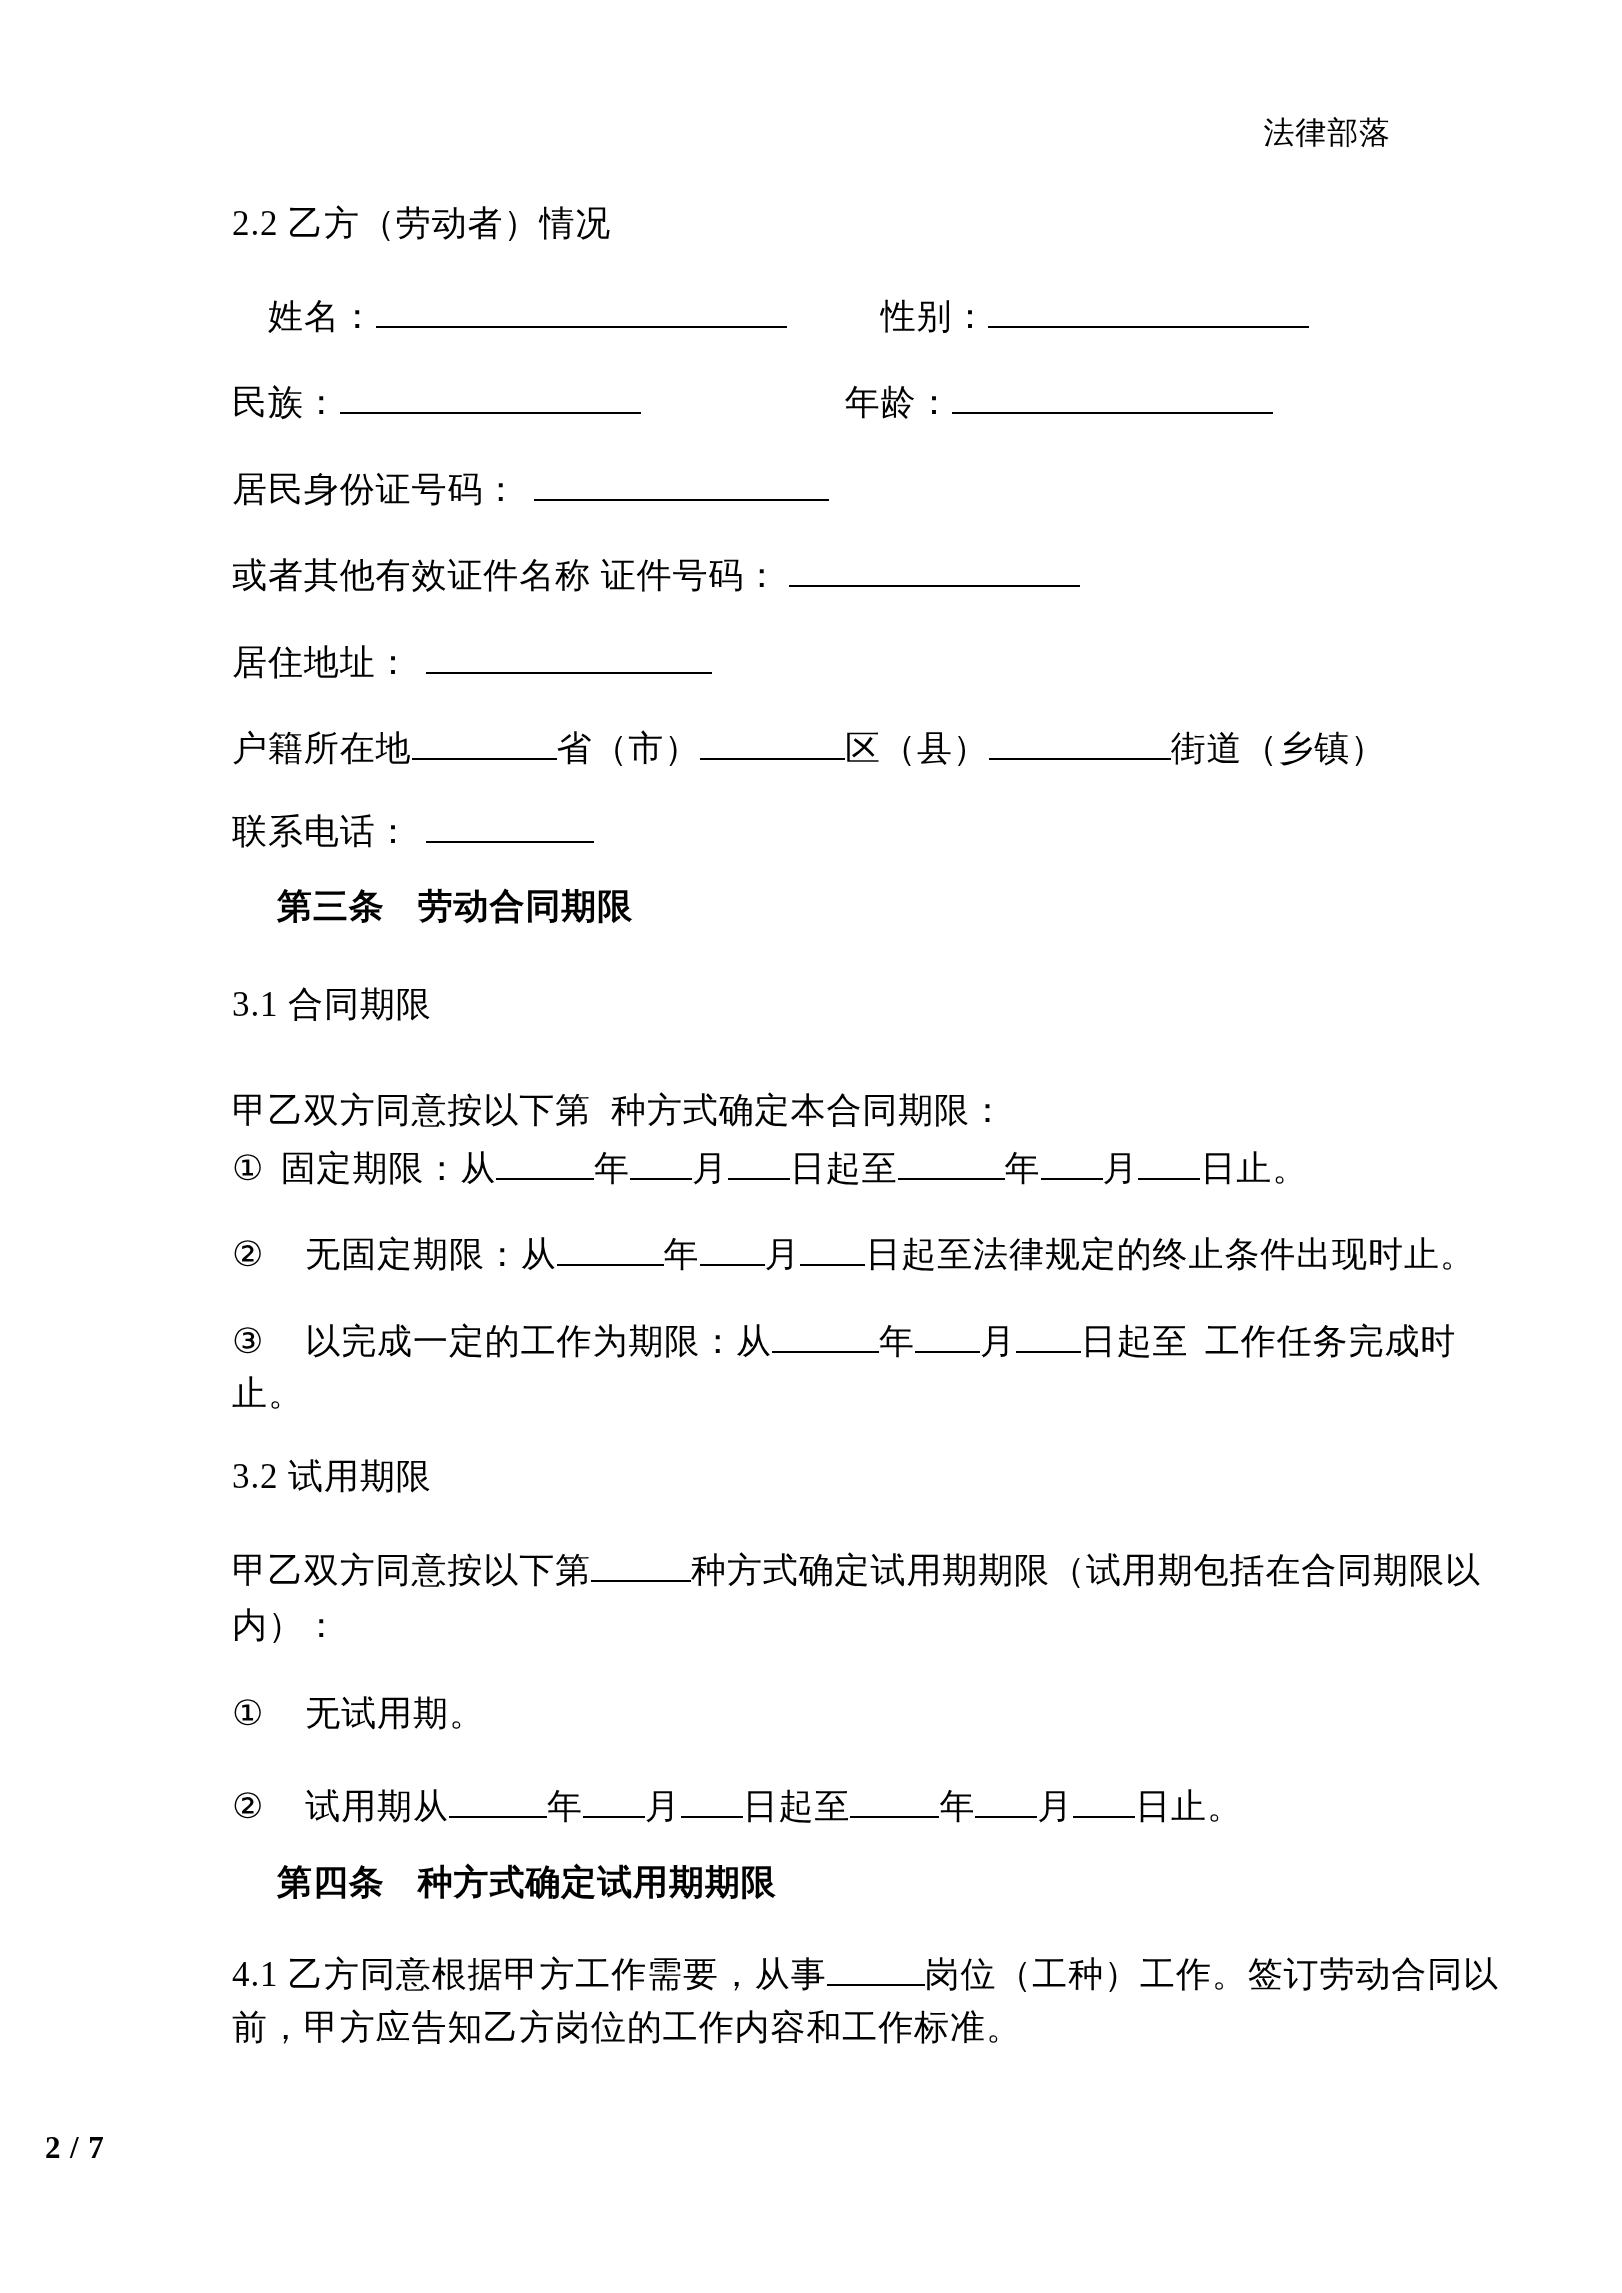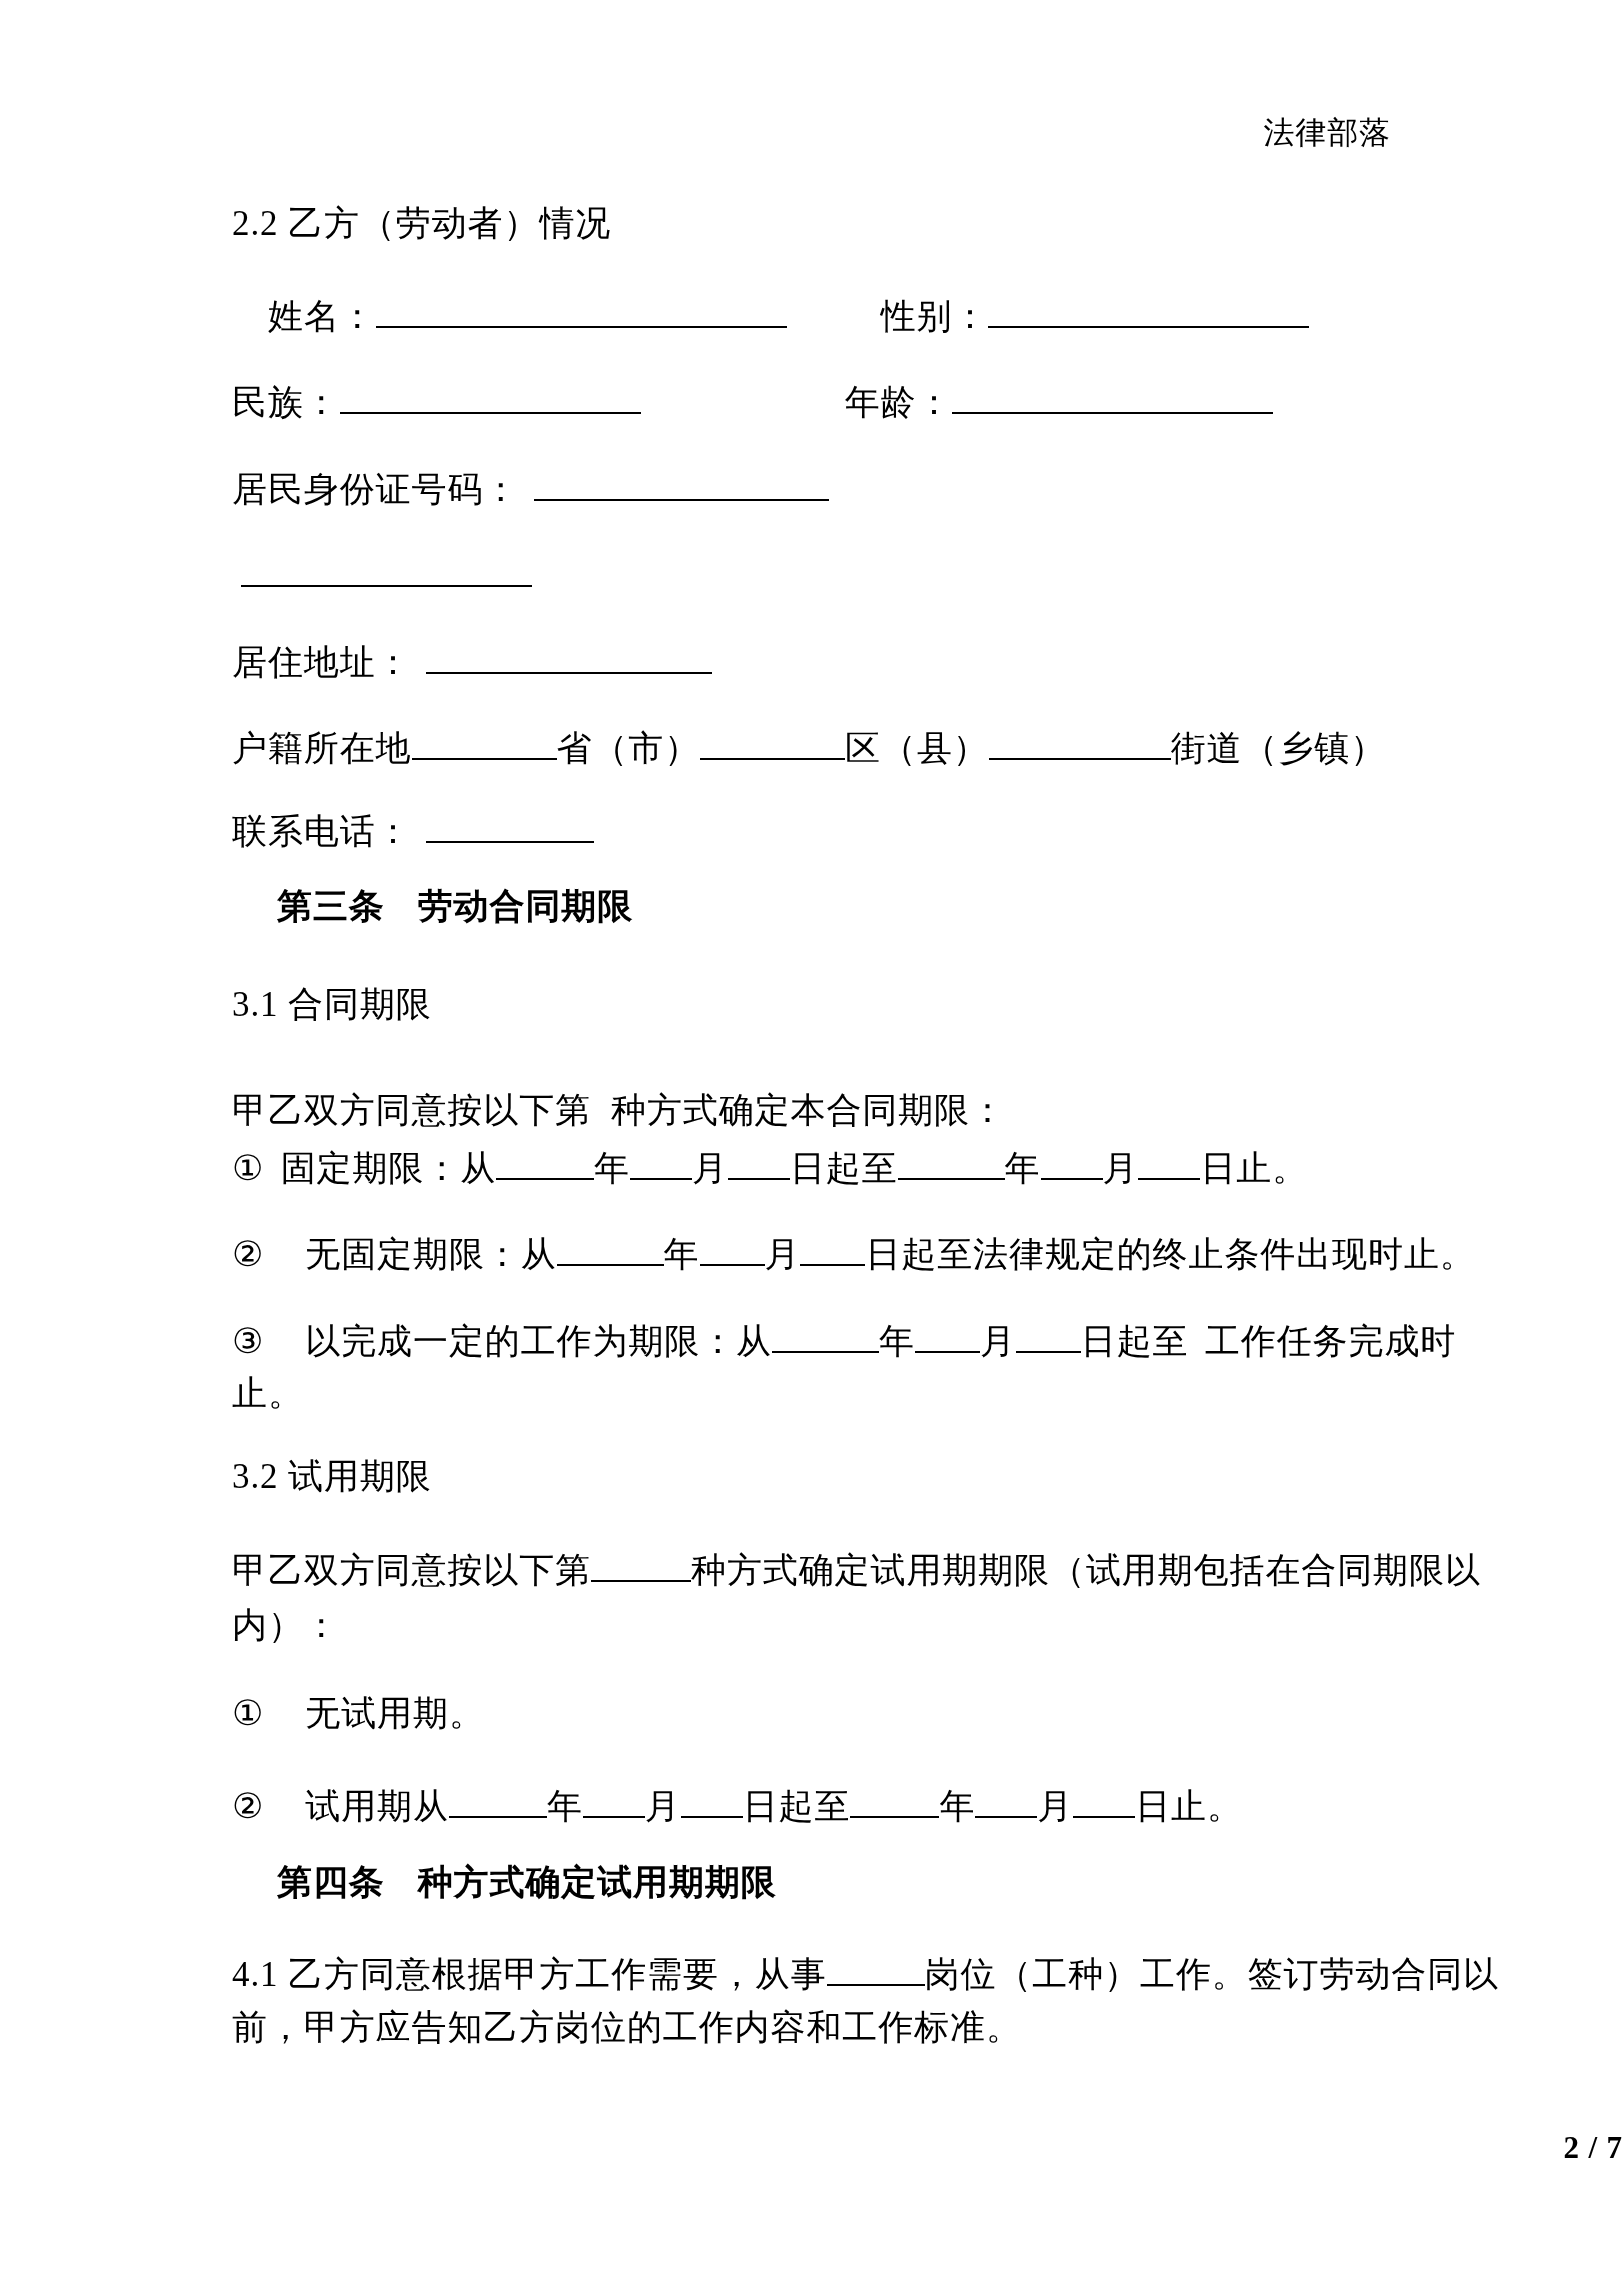--- a/index.html
+++ b/index.html
@@ -20,40 +20,40 @@
   .line {
     position: absolute;
     left: 232px;
     font-size: 35px;
     line-height: 1.15;
     white-space: nowrap;
     letter-spacing: 0.9px;
   }
   .line.bold { font-weight: 700; margin-left: 45px; }
   .line.right { left: auto; right: 232px; }
-  .line.center { left: 0; right: 0; text-align: right; }
+  .line.center { left: 0; right: 0; text-align: left; }
   .run { display: inline; }
   .blank {
     display: inline-block;
     height: 36px;
     border-bottom: 2.7px solid #000000;
   }
   .gap { display: inline-block; height: 0.9px; }
 </style>
 </head>
 <body>
 
 <div class="page">
   <div id="doc">
       <div class="line right" style="top: 115px; font-size: 31px;"><span class="run">法律部落</span></div>
       <div class="line" style="top: 204px;"><span class="run">2.2 乙方（劳动者）情况</span></div>
       <div class="line" style="top: 290px; margin-left: 36px;"><span class="run">姓名：</span><span class="blank" style="width: 411px;"></span><span class="gap" style="width: 94px;"></span><span class="run">性别：</span><span class="blank" style="width: 321px;"></span></div>
       <div class="line" style="top: 376px;"><span class="run">民族：</span><span class="blank" style="width: 301px;"></span><span class="gap" style="width: 204px;"></span><span class="run">年龄：</span><span class="blank" style="width: 321px;"></span></div>
       <div class="line" style="top: 463px;"><span class="run">居民身份证号码：</span><span class="gap" style="width: 14.5px;"></span><span class="blank" style="width: 295px;"></span></div>
-      <div class="line" style="top: 549px;"><span class="gap" style="width: 9px;"></span><span class="blank" style="width: 291px;"></span></div>
+      <div class="line" style="top: 549px;"><span class="run">或者其他有效证件名称 证件号码：</span><span class="gap" style="width: 9px;"></span><span class="blank" style="width: 291px;"></span></div>
       <div class="line" style="top: 636px;"><span class="run">居住地址：</span><span class="gap" style="width: 14.5px;"></span><span class="blank" style="width: 286px;"></span></div>
       <div class="line" style="top: 722px;"><span class="run">户籍所在地</span><span class="blank" style="width: 145px;"></span><span class="run">省（市）</span><span class="blank" style="width: 145px;"></span><span class="run">区（县）</span><span class="blank" style="width: 182px;"></span><span class="run">街道（乡镇）</span></div>
       <div class="line" style="top: 805px;"><span class="run">联系电话：</span><span class="gap" style="width: 14.5px;"></span><span class="blank" style="width: 168px;"></span></div>
       <div class="line bold" style="top: 887px;"><span class="run">第三条</span><span class="gap" style="width: 33px;"></span><span class="run">劳动合同期限</span></div>
       <div class="line" style="top: 969px; margin-top: 16px;"><span class="run">3.1 合同期限</span></div>
       <div class="line" style="top: 1056px; margin-top: 35px;"><span class="run">甲乙双方同意按以下第</span><span class="gap" style="width: 20px;"></span><span class="run">种方式确定本合同期限：</span></div>
       <div class="line" style="top: 1142px;"><span class="run">①</span><span class="gap" style="width: 16.4px;"></span><span class="run">固定期限：从</span><span class="blank" style="width: 98px;"></span><span class="run">年</span><span class="blank" style="width: 62px;"></span><span class="run">月</span><span class="blank" style="width: 62px;"></span><span class="run">日起至</span><span class="blank" style="width: 107px;"></span><span class="run">年</span><span class="blank" style="width: 62px;"></span><span class="run">月</span><span class="blank" style="width: 62px;"></span><span class="run">日止。</span></div>
       <div class="line" style="top: 1228px;"><span class="run">②</span><span class="gap" style="width: 41px;"></span><span class="run">无固定期限：从</span><span class="blank" style="width: 107px;"></span><span class="run">年</span><span class="blank" style="width: 65px;"></span><span class="run">月</span><span class="blank" style="width: 65px;"></span><span class="run">日起至法律规定的终止条件出现时止。</span></div>
       <div class="line" style="top: 1315px;"><span class="run">③</span><span class="gap" style="width: 41px;"></span><span class="run">以完成一定的工作为期限：从</span><span class="blank" style="width: 107px;"></span><span class="run">年</span><span class="blank" style="width: 65px;"></span><span class="run">月</span><span class="blank" style="width: 65px;"></span><span class="run">日起至</span><span class="gap" style="width: 16.4px;"></span><span class="run">工作任务完成时</span></div>
       <div class="line" style="top: 1374px;"><span class="run">止。</span></div>

